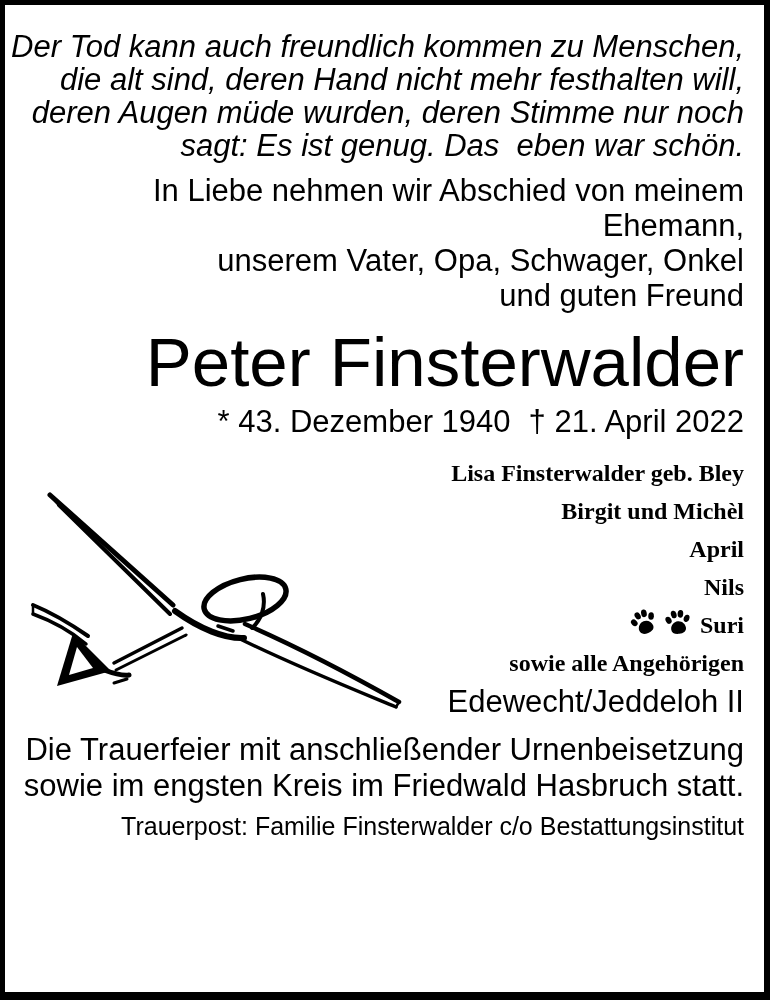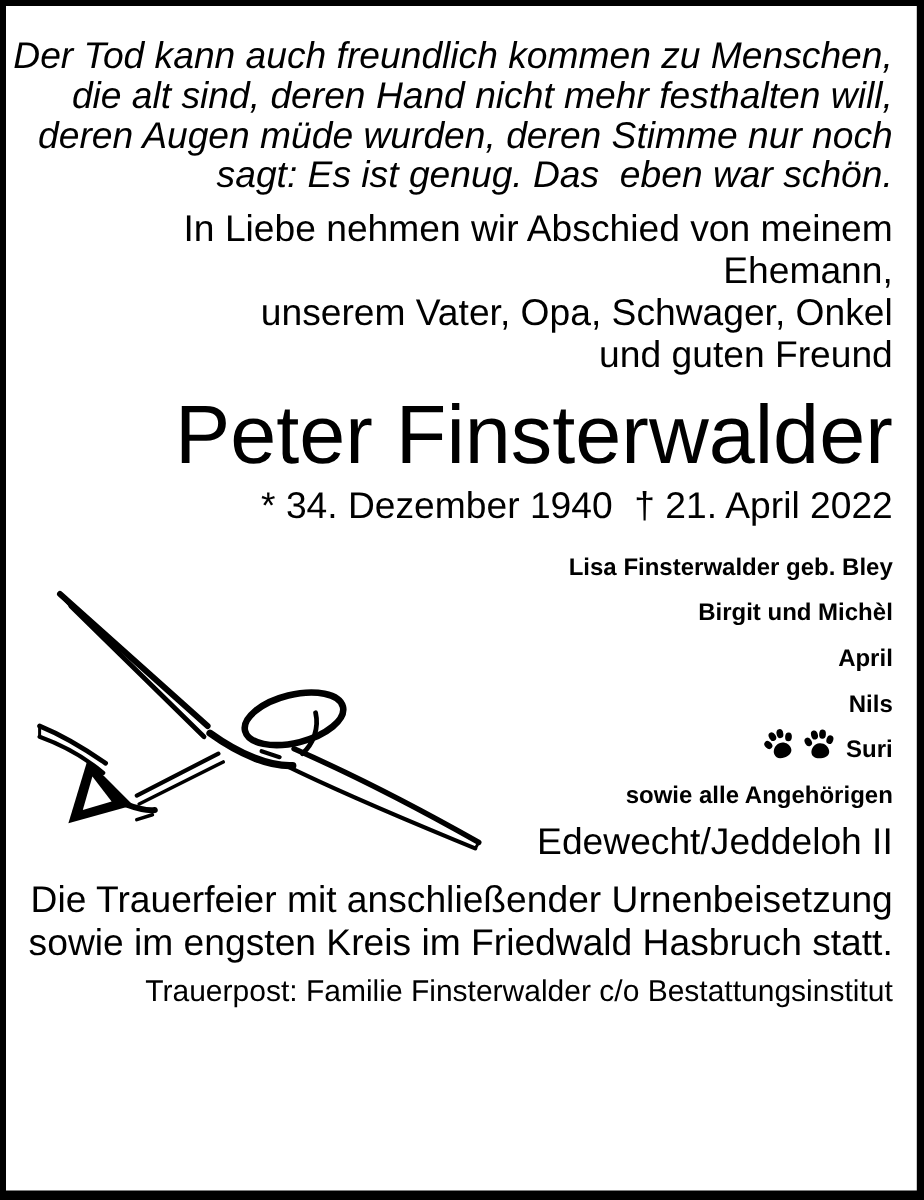--- a/index.html
+++ b/index.html
@@ -45,23 +45,24 @@
     line-height:34px;
   }
   .dates .death { margin-left:18px; }
   .dedication {
     margin-top:61px;
     font-size:31px;
     line-height:34px;
   }
   .names {
     margin-top:15px;
-    font-size:20px;
+    font-size:24px;
     font-weight:bold;
     line-height:38px;
+    font-family:Liberation Serif, serif;
   }
   .pet-line { line-height:38px; }
   .place {
     margin-top:3px;
     font-size:31px;
     line-height:34px;
     font-weight:normal;
     text-align:right;
   }
   .funeral {
@@ -138,21 +139,21 @@
 
     <div class="intro">
       <div class="line">In Liebe nehmen wir Abschied von meinem Ehemann,</div>
       <div class="line">unserem Vater, Opa, Schwager, Onkel</div>
       <div class="line">und guten Freund</div>
     </div>
 
     <div class="name">Peter Finsterwalder</div>
 
     <div class="dates">
-      <span class="birth">* 34. Dezember 1940</span><span class="death">† 21. April 2022</span>
+      <span class="birth">* 43. Dezember 1940</span><span class="death">† 21. April 2022</span>
     </div>
 
 
     <div class="names">
       <div class="line">Lisa Finsterwalder geb. Bley</div>
       <div class="line">Birgit und Michèl</div>
       <div class="line">April</div>
       <div class="line">Nils</div>
       <div class="pet-line">
         <span class="paw first">

